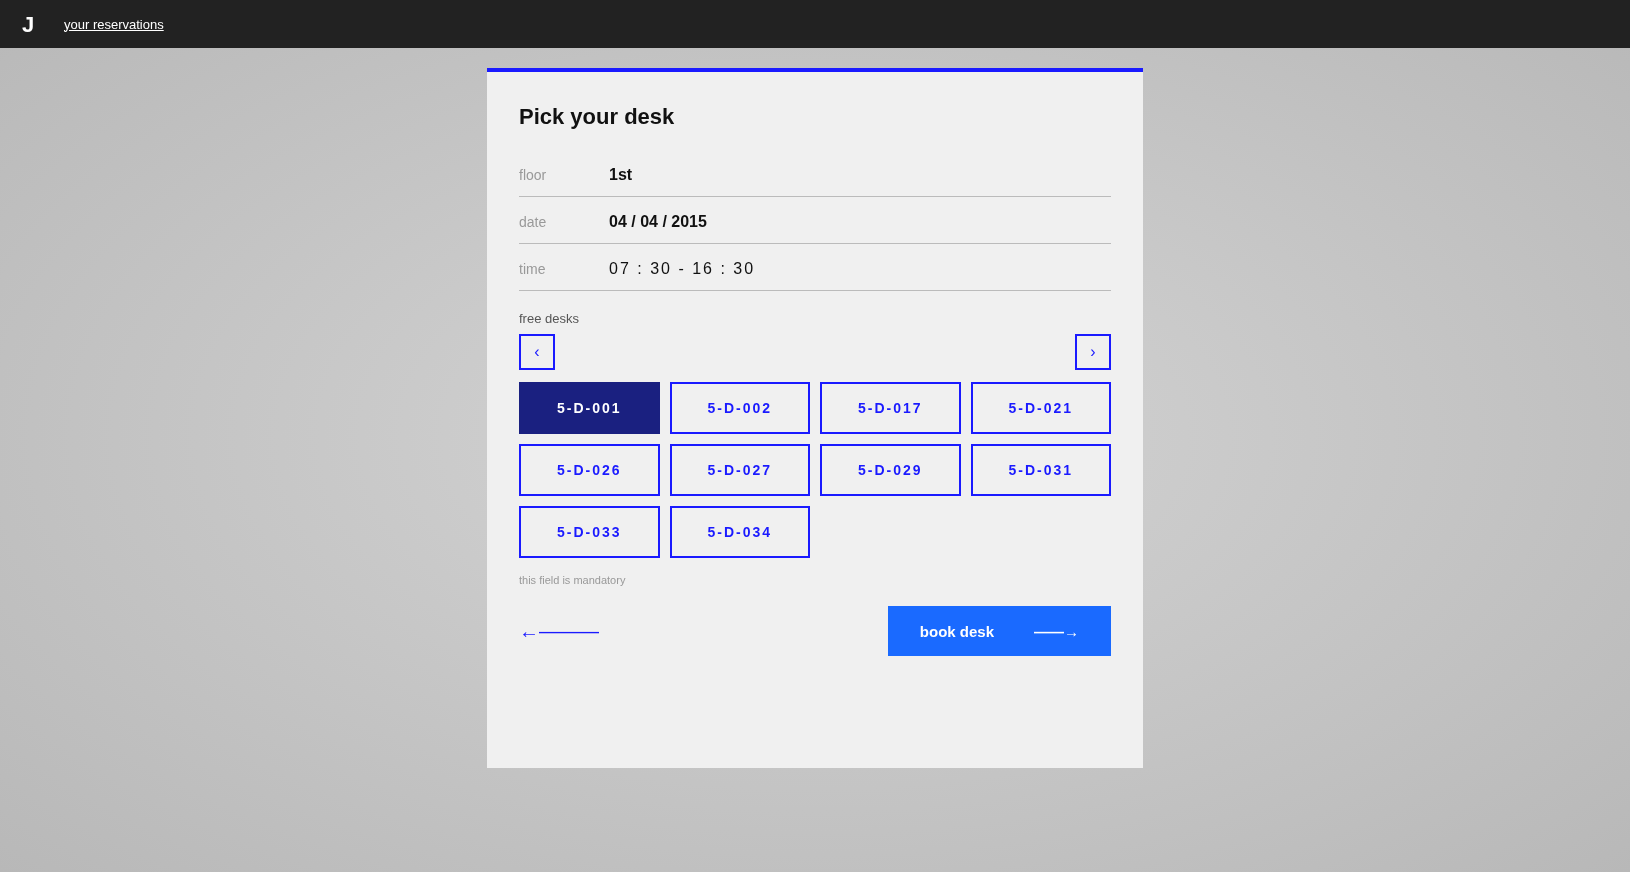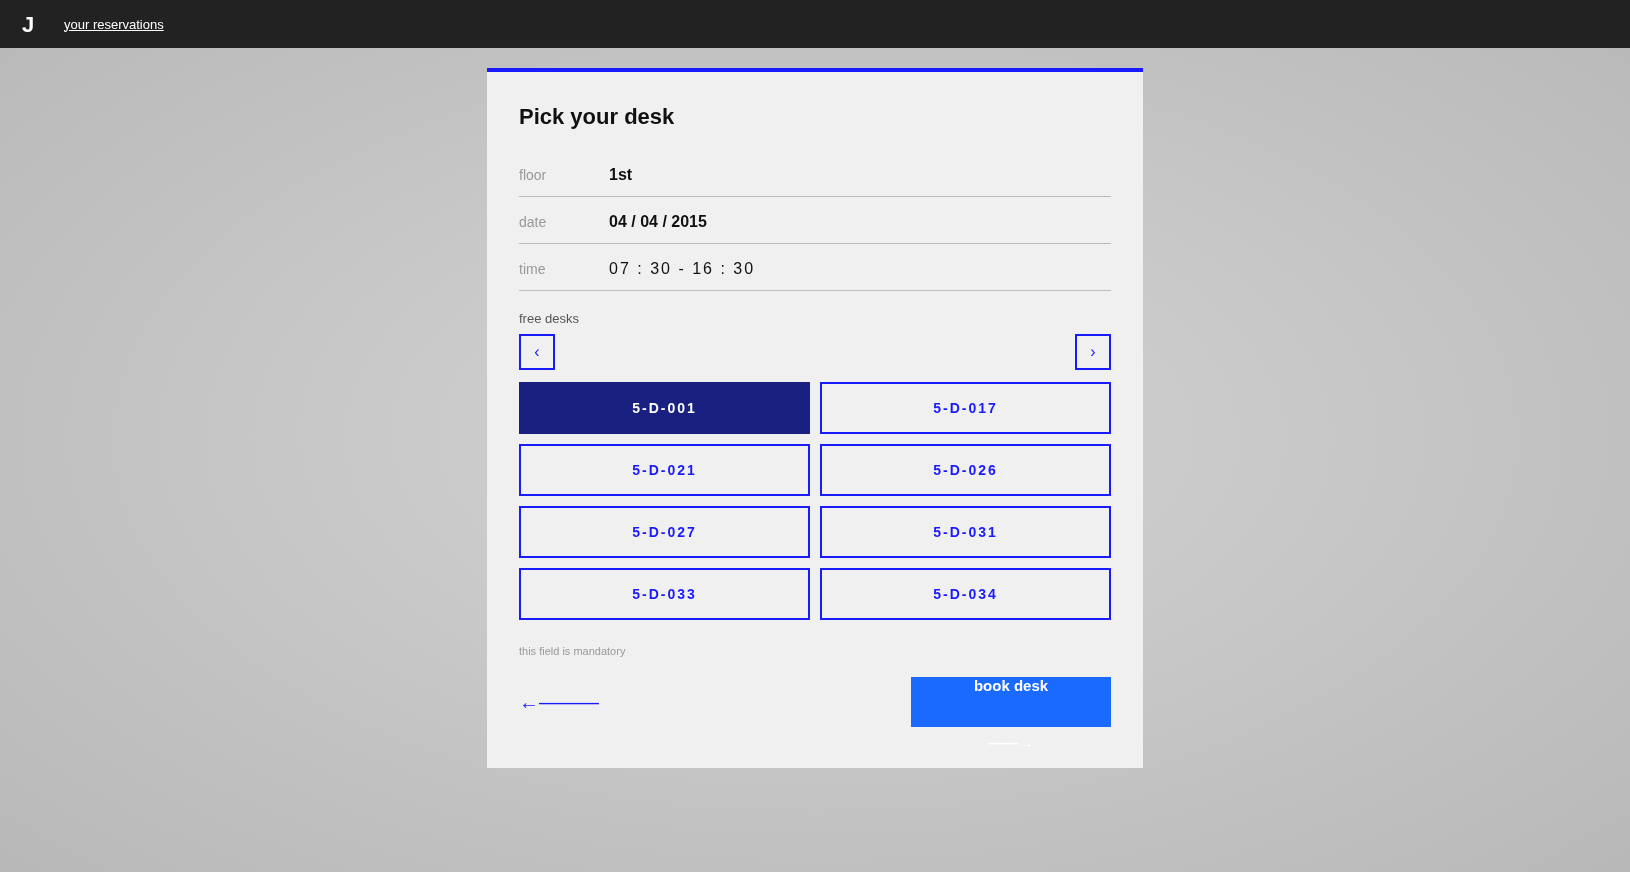--- a/index.html
+++ b/index.html
@@ -130,21 +130,21 @@
       font-size: 16px;
       cursor: pointer;
       display: flex;
       align-items: center;
       justify-content: center;
     }
 
     
     .desk-grid {
       display: grid;
-      grid-template-columns: repeat(2, 1fr);
+      grid-template-columns: repeat(4, 1fr);
       gap: 10px;
       margin-bottom: 8px;
     }
 
     .desk-btn {
       height: 52px;
       border: 2px solid #1a1aff;
       background: transparent;
       color: #1a1aff;
       font-size: 14px;
@@ -159,21 +159,21 @@
     .desk-btn.selected {
       background: #1a2080;
       color: #ffffff;
       border-color: #1a2080;
     }
 
     
     .mandatory-note {
       font-size: 11px;
       color: #999999;
-      margin-top: 25px;
+      margin-top: 16px;
       margin-bottom: 20px;
     }
 
     
     .bottom-row {
       display: flex;
       justify-content: space-between;
       align-items: center;
       margin-top: 16px;
     }
@@ -200,21 +200,20 @@
       font-size: 15px;
       font-weight: 600;
       padding: 0 32px;
       height: 50px;
       cursor: pointer;
       display: flex;
       align-items: center;
       gap: 40px;
       min-width: 200px;
       justify-content: space-between;
-      flex-direction: column;
     }
   </style>
 </head>
 <body>
 
 <nav class="navbar">
   <div class="navbar-logo">
     <svg class="logo-shape" viewBox="0 0 28 28" fill="none" xmlns="http://www.w3.org/2000/svg">
       <text x="4" y="22" font-size="22" font-weight="bold" fill="white">J</text>
     </svg>
@@ -249,24 +248,26 @@
       <button class="pagination-btn">
         <span>‹</span>
       </button>
       <button class="pagination-btn">
         <span>›</span>
       </button>
     </div>
 
     <div class="desk-grid" id="desk-grid">
         <button class="desk-btn selected">5-D-001</button>
+        <button class="desk-btn">5-D-002</button>
         <button class="desk-btn">5-D-017</button>
         <button class="desk-btn">5-D-021</button>
         <button class="desk-btn">5-D-026</button>
         <button class="desk-btn">5-D-027</button>
+        <button class="desk-btn">5-D-029</button>
         <button class="desk-btn">5-D-031</button>
         <button class="desk-btn">5-D-033</button>
         <button class="desk-btn">5-D-034</button>
       </div>
 
     <div class="mandatory-note">this field is mandatory</div>
 
     <div class="bottom-row">
       <button class="back-btn">
         <span class="back-arrow">←———</span>

